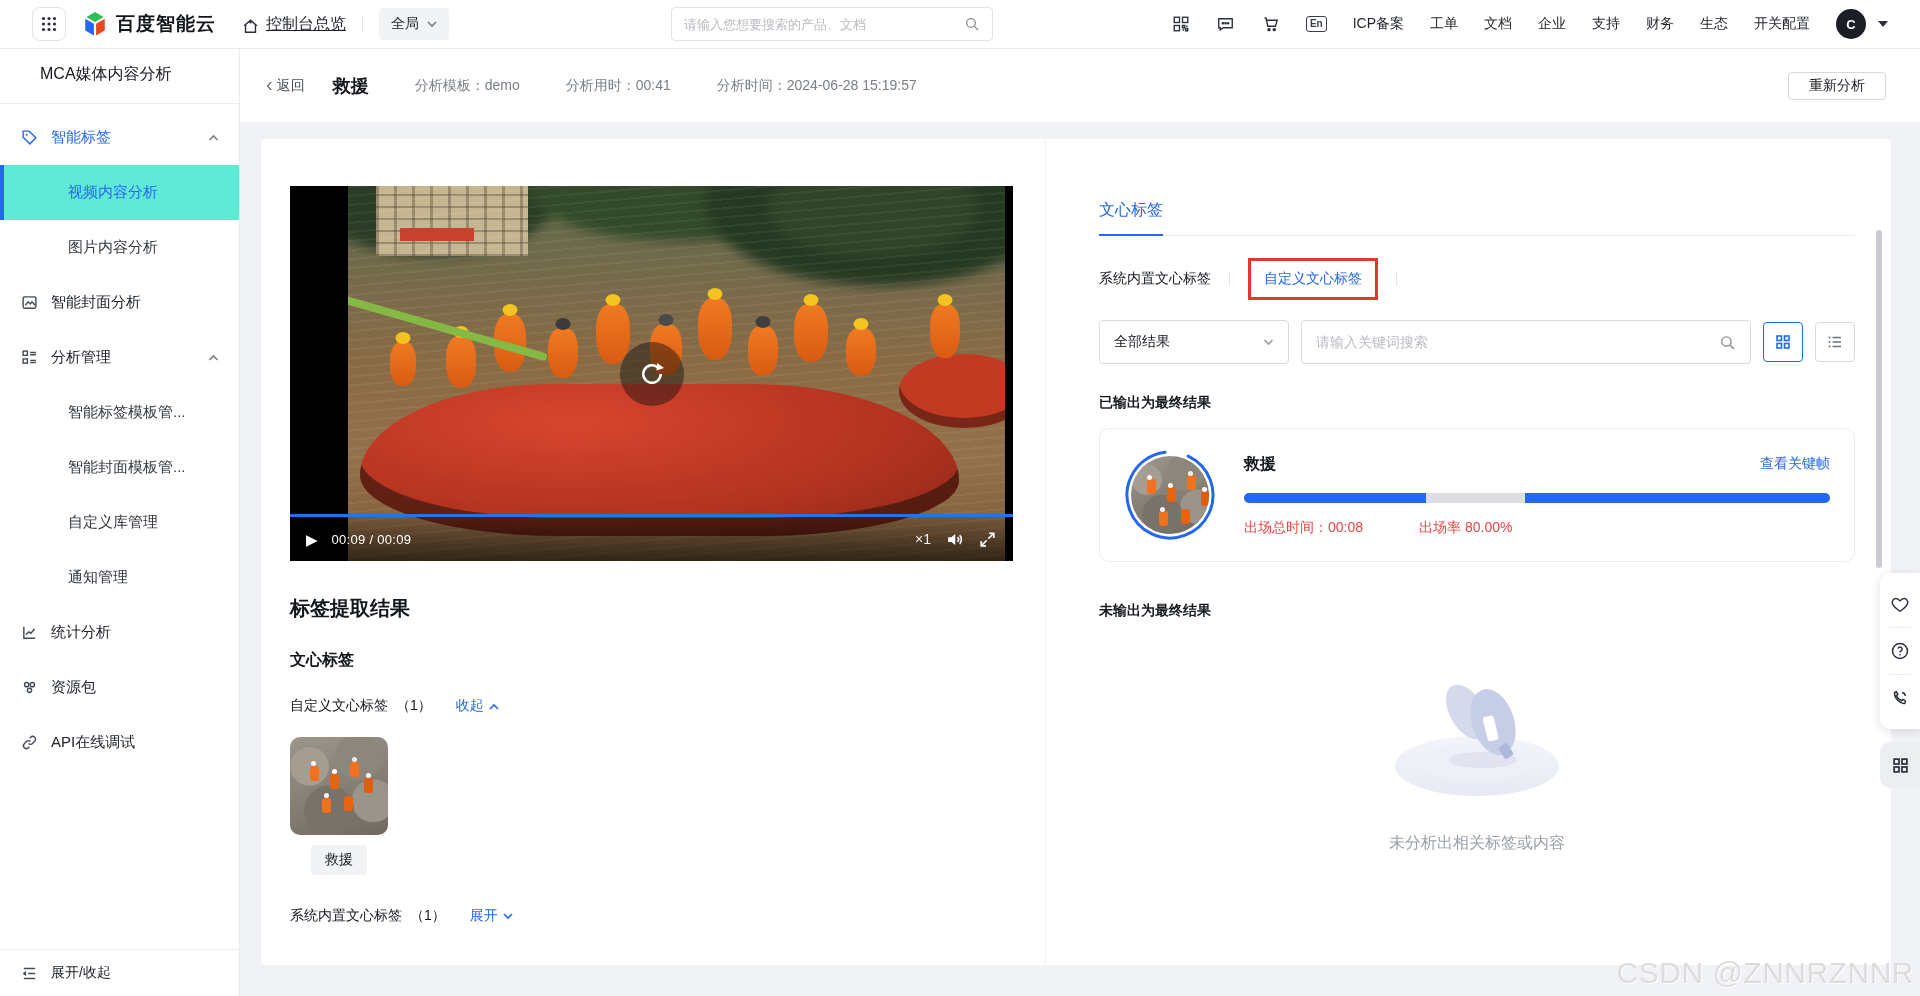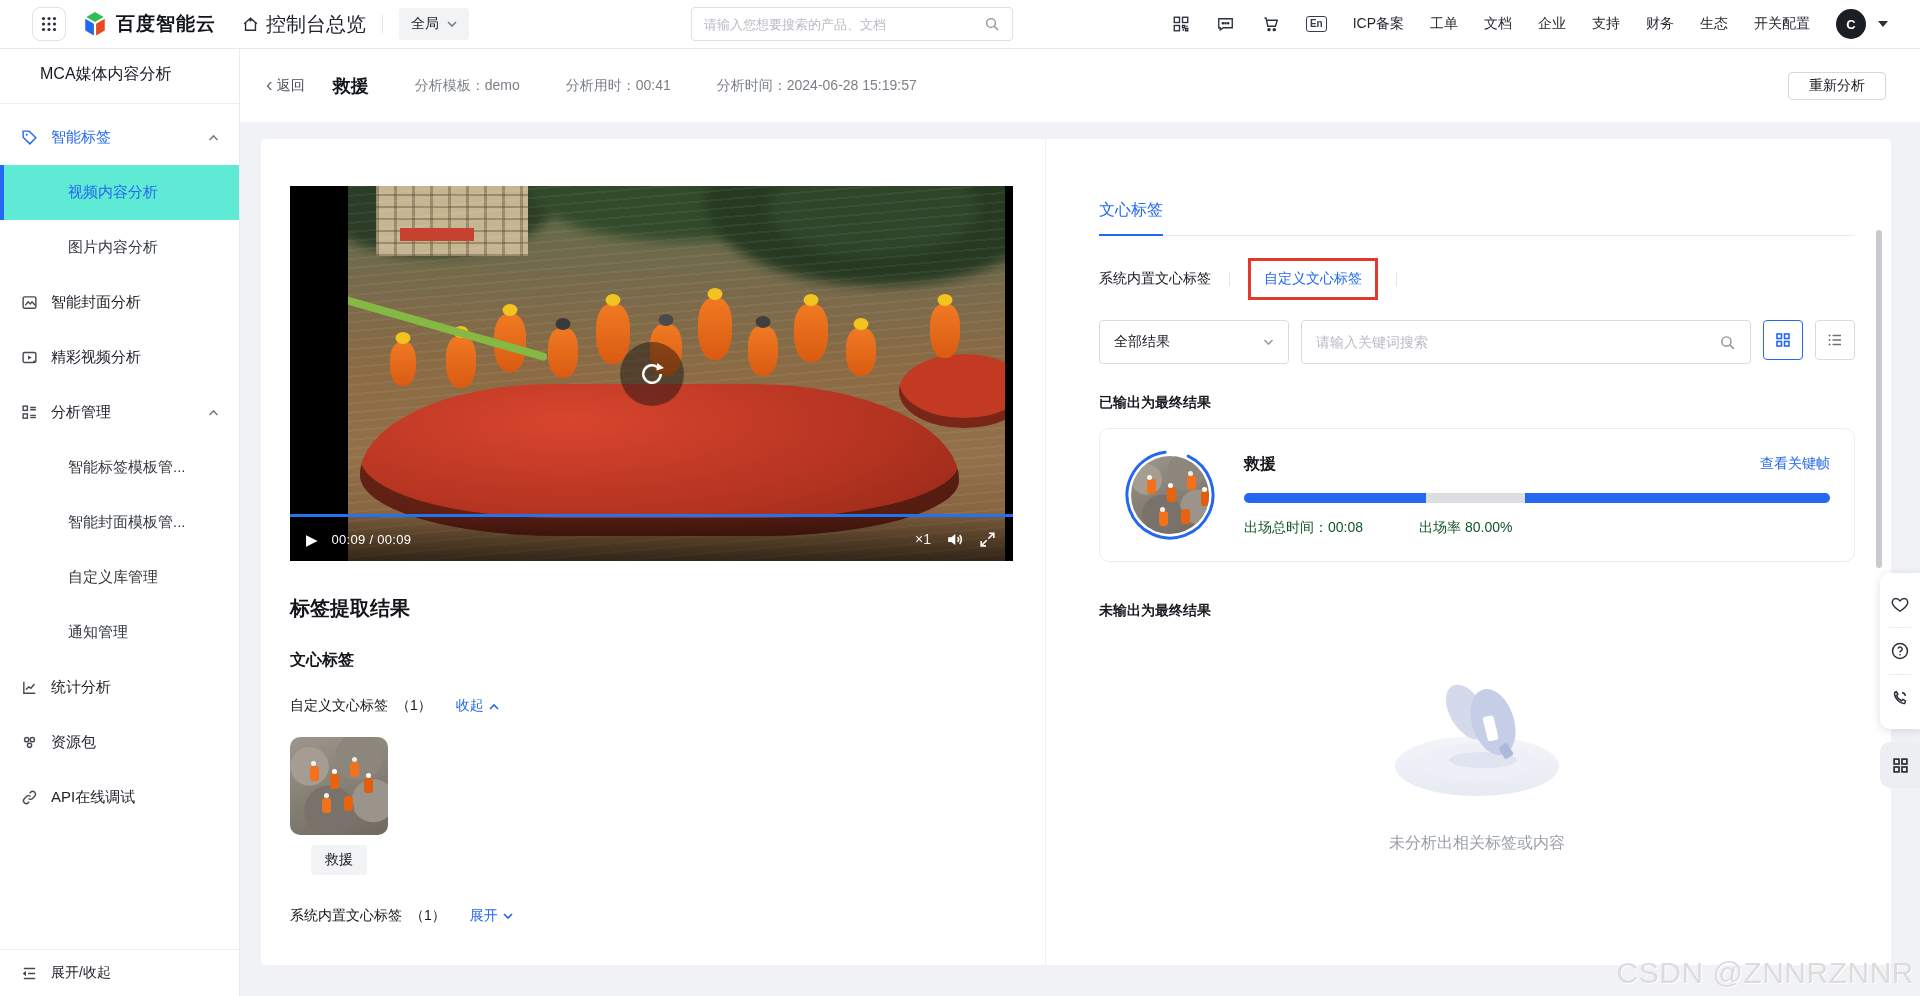--- a/index.html
+++ b/index.html
@@ -5,21 +5,21 @@
   * { margin:0; padding:0; box-sizing:border-box; }
   html,body { width:1920px; height:996px; overflow:hidden; }
   body { font-family:"Liberation Sans","DejaVu Sans",sans-serif; font-size:14px; color:#16191f; background:#f1f2f6; }
   .page { position:relative; width:1920px; height:996px; }
 
   
   .topbar { position:absolute; top:0; left:0; right:0; height:49px; background:#fff; border-bottom:1px solid #e7e9ec; display:flex; align-items:center; padding:0 32px; z-index:30; }
   .launcher { width:34px; height:34px; border:1px solid #e0e2e6; border-radius:8px; background:#fff; display:flex; align-items:center; justify-content:center; }
   .brand { display:flex; align-items:center; gap:8px; margin-left:16px; }
   .brand-name { font-size:19px; font-weight:700; color:#121519; letter-spacing:1px; }
-  .console-link { display:flex; align-items:center; gap:7px; margin-left:26px; font-size:20px; color:#1f2329; }
+  .console-link { display:flex; align-items:flex-end; gap:7px; margin-left:26px; font-size:16px; color:#1f2329;text-decoration:underline; }
   .vsep { width:1px; height:18px; background:#e3e5e9; margin:0 16px; }
   .scope { display:flex; align-items:center; gap:8px; background:#f2f3f5; border-radius:4px; padding:7px 12px; font-size:14px; color:#1f2329; }
   .top-search { width:322px; height:34px; border:1px solid #dfe1e5; border-radius:4px; display:flex; align-items:center; padding:0 12px; margin-left:222px; }
   .top-search input { border:none; outline:none; flex:1; font-size:13px; color:#333; font-family:inherit; background:transparent; }
   .top-search input::placeholder { color:#b9bcc2; }
   .top-right { margin-left:auto; display:flex; align-items:center; gap:26px;text-align:right; }
   .tool-ic { display:flex; align-items:center; justify-content:center; }
   .en-badge { border:1.4px solid #3a3f47; border-radius:3px; font-size:10px; font-weight:700; color:#3a3f47; padding:2px 3px; line-height:1; }
   .top-link { font-size:14px; color:#1f2329; white-space:nowrap; }
   .avatar { width:30px; height:30px; border-radius:50%; background:#1b1e25; color:#fff; font-size:13px; font-weight:700; display:flex; align-items:center; justify-content:center; }
@@ -103,41 +103,41 @@
 
   
   .tabs-row { border-bottom:1px solid #e9ebef; }
   .tab { display:inline-block; font-size:16px; font-weight:500; color:#2468f2; padding-bottom:13px; border-bottom:2px solid #2468f2; margin-bottom:-1px; cursor:pointer; }
   .subtabs { margin-top:22px; display:flex; align-items:center; }
   .subtab { font-size:14px; cursor:pointer; }
   .subtab.sys { color:#16191f; }
   .subtab.custom { color:#2468f2; }
   .sub-sep { width:1px; height:14px; background:#e4e6ea; margin:0 18px; }
   .red-box { border:3px solid #e03a2f; padding:9px 13px; }
-  .controls { margin-top:20px; display:flex; align-items:flex-start; gap:12px;border-radius:9px; }
+  .controls { margin-top:20px; display:flex; align-items:center; gap:12px;border-radius:9px; }
   .select { width:190px; height:44px; border:1px solid #d9dbdf; border-radius:4px; display:flex; align-items:center; padding:0 14px; font-size:14px; color:#16191f; cursor:pointer; }
   .select .sel-ch { margin-left:auto; }
   .search2 { flex:1; height:44px; border:1px solid #d9dbdf; border-radius:4px; display:flex; align-items:center; padding:0 14px; }
   .search2 input { border:none; outline:none; flex:1; font-size:14px; color:#333; font-family:inherit; background:transparent; }
   .search2 input::placeholder { color:#b9bcc2; }
   .toggle { width:40px; height:40px; border-radius:4px; display:flex; align-items:center; justify-content:center; cursor:pointer; background:#fff; }
   .toggle.grid { border:1px solid #2468f2; }
   .toggle.list { border:1px solid #d9dbdf; }
   .section-h { margin-top:30px; font-size:14px; font-weight:700; color:#16191f; }
   .result-card { margin-top:16px; border:1px solid #ebedf1; border-radius:10px; padding:20px 24px; display:flex; align-items:center; gap:28px; }
   .avatar-ring { position:relative; width:92px; height:92px; flex:none; }
   .avatar-ring .inner { position:absolute; left:7px; top:7px; width:78px; height:78px; border-radius:50%; overflow:hidden; }
   .r-body { flex:1; }
   .r-top { display:flex; align-items:center; justify-content:space-between; }
   .r-title { font-size:16px; font-weight:600; color:#121519; }
   .r-link { font-size:14px; color:#2468f2; cursor:pointer; }
   .timeline { margin-top:18px; height:10px; border-radius:5px; background:#dcdee2; overflow:hidden; display:flex; }
   .timeline .seg { height:100%; }
   .timeline .seg.on { background:#2468f2; }
-  .r-stats { margin-top:16px; display:flex; gap:56px; font-size:14px; color:#14532d; }
+  .r-stats { margin-top:16px; display:flex; gap:56px; font-size:14px; color:#ef4444; }
   .empty { margin-top:34px; text-align:center; }
   .empty-text { margin-top:26px; font-size:16px; color:#9ba0a8; }
 
   
   .scroll-thumb { position:absolute; left:1876px; top:230px; width:6px; height:338px; background:#c9cbd0; border-radius:3px; z-index:15; }
   .float-panel { position:absolute; right:0; top:573px; width:40px; background:#fff; border-radius:10px 0 0 10px; box-shadow:0 2px 10px rgba(31,35,41,.14); padding:8px 0; display:flex; flex-direction:column; align-items:center; z-index:40; }
   .fp-cell { height:46px; display:flex; align-items:center; justify-content:center; width:100%; cursor:pointer; }
   .fp-div { width:22px; height:1px; background:#ececef; }
   .float-grid { position:absolute; right:0; top:742px; width:40px; height:46px; background:#eceef2; border-radius:10px 0 0 10px; display:flex; align-items:center; justify-content:center; z-index:40; cursor:pointer; }
   .watermark { position:absolute; right:6px; bottom:6px; font-size:30px; color:#dcdcdc; letter-spacing:.5px; text-shadow:1px 1px 0 #fff; z-index:50; }
@@ -250,28 +250,20 @@
         </div>
       <div class="nav-item child">
           <span>图片内容分析</span>
         </div>
       <div class="nav-item">
         <svg width="17" height="17" viewBox="0 0 24 24" fill="none" stroke="#454b54" stroke-width="2">
             <rect x="3" y="4" width="18" height="16" rx="2"></rect>
             <path d="M6 16l4-5 3 3 2.5-3 4.5 5"></path>
           </svg>
         <span>智能封面分析</span>
-      </div>
-      <div class="nav-item">
-        <svg width="17" height="17" viewBox="0 0 24 24" fill="none" stroke="#454b54" stroke-width="2">
-            <rect x="3" y="5" width="18" height="14" rx="2"></rect>
-            <path d="M10 9l5 3-5 3z" fill="#454b54" stroke="none"></path>
-            <circle cx="18.5" cy="17.5" r="1.4" fill="#454b54" stroke="none"></circle>
-          </svg>
-        <span>精彩视频分析</span>
       </div>
       <div class="nav-item">
         <svg width="17" height="17" viewBox="0 0 24 24" fill="none" stroke="#454b54" stroke-width="2">
             <rect x="3" y="3" width="6" height="6"></rect>
             <rect x="3" y="14" width="6" height="6"></rect>
             <path d="M13 5h8M13 8h8M13 16h8M13 19h8"></path>
           </svg>
         <span>分析管理</span>
         <svg class="chev" width="11" height="7" viewBox="0 0 10 7">
             <path d="M1 6l4-4 4 4" fill="none" stroke="#7a7f87" stroke-width="1.6"></path>

